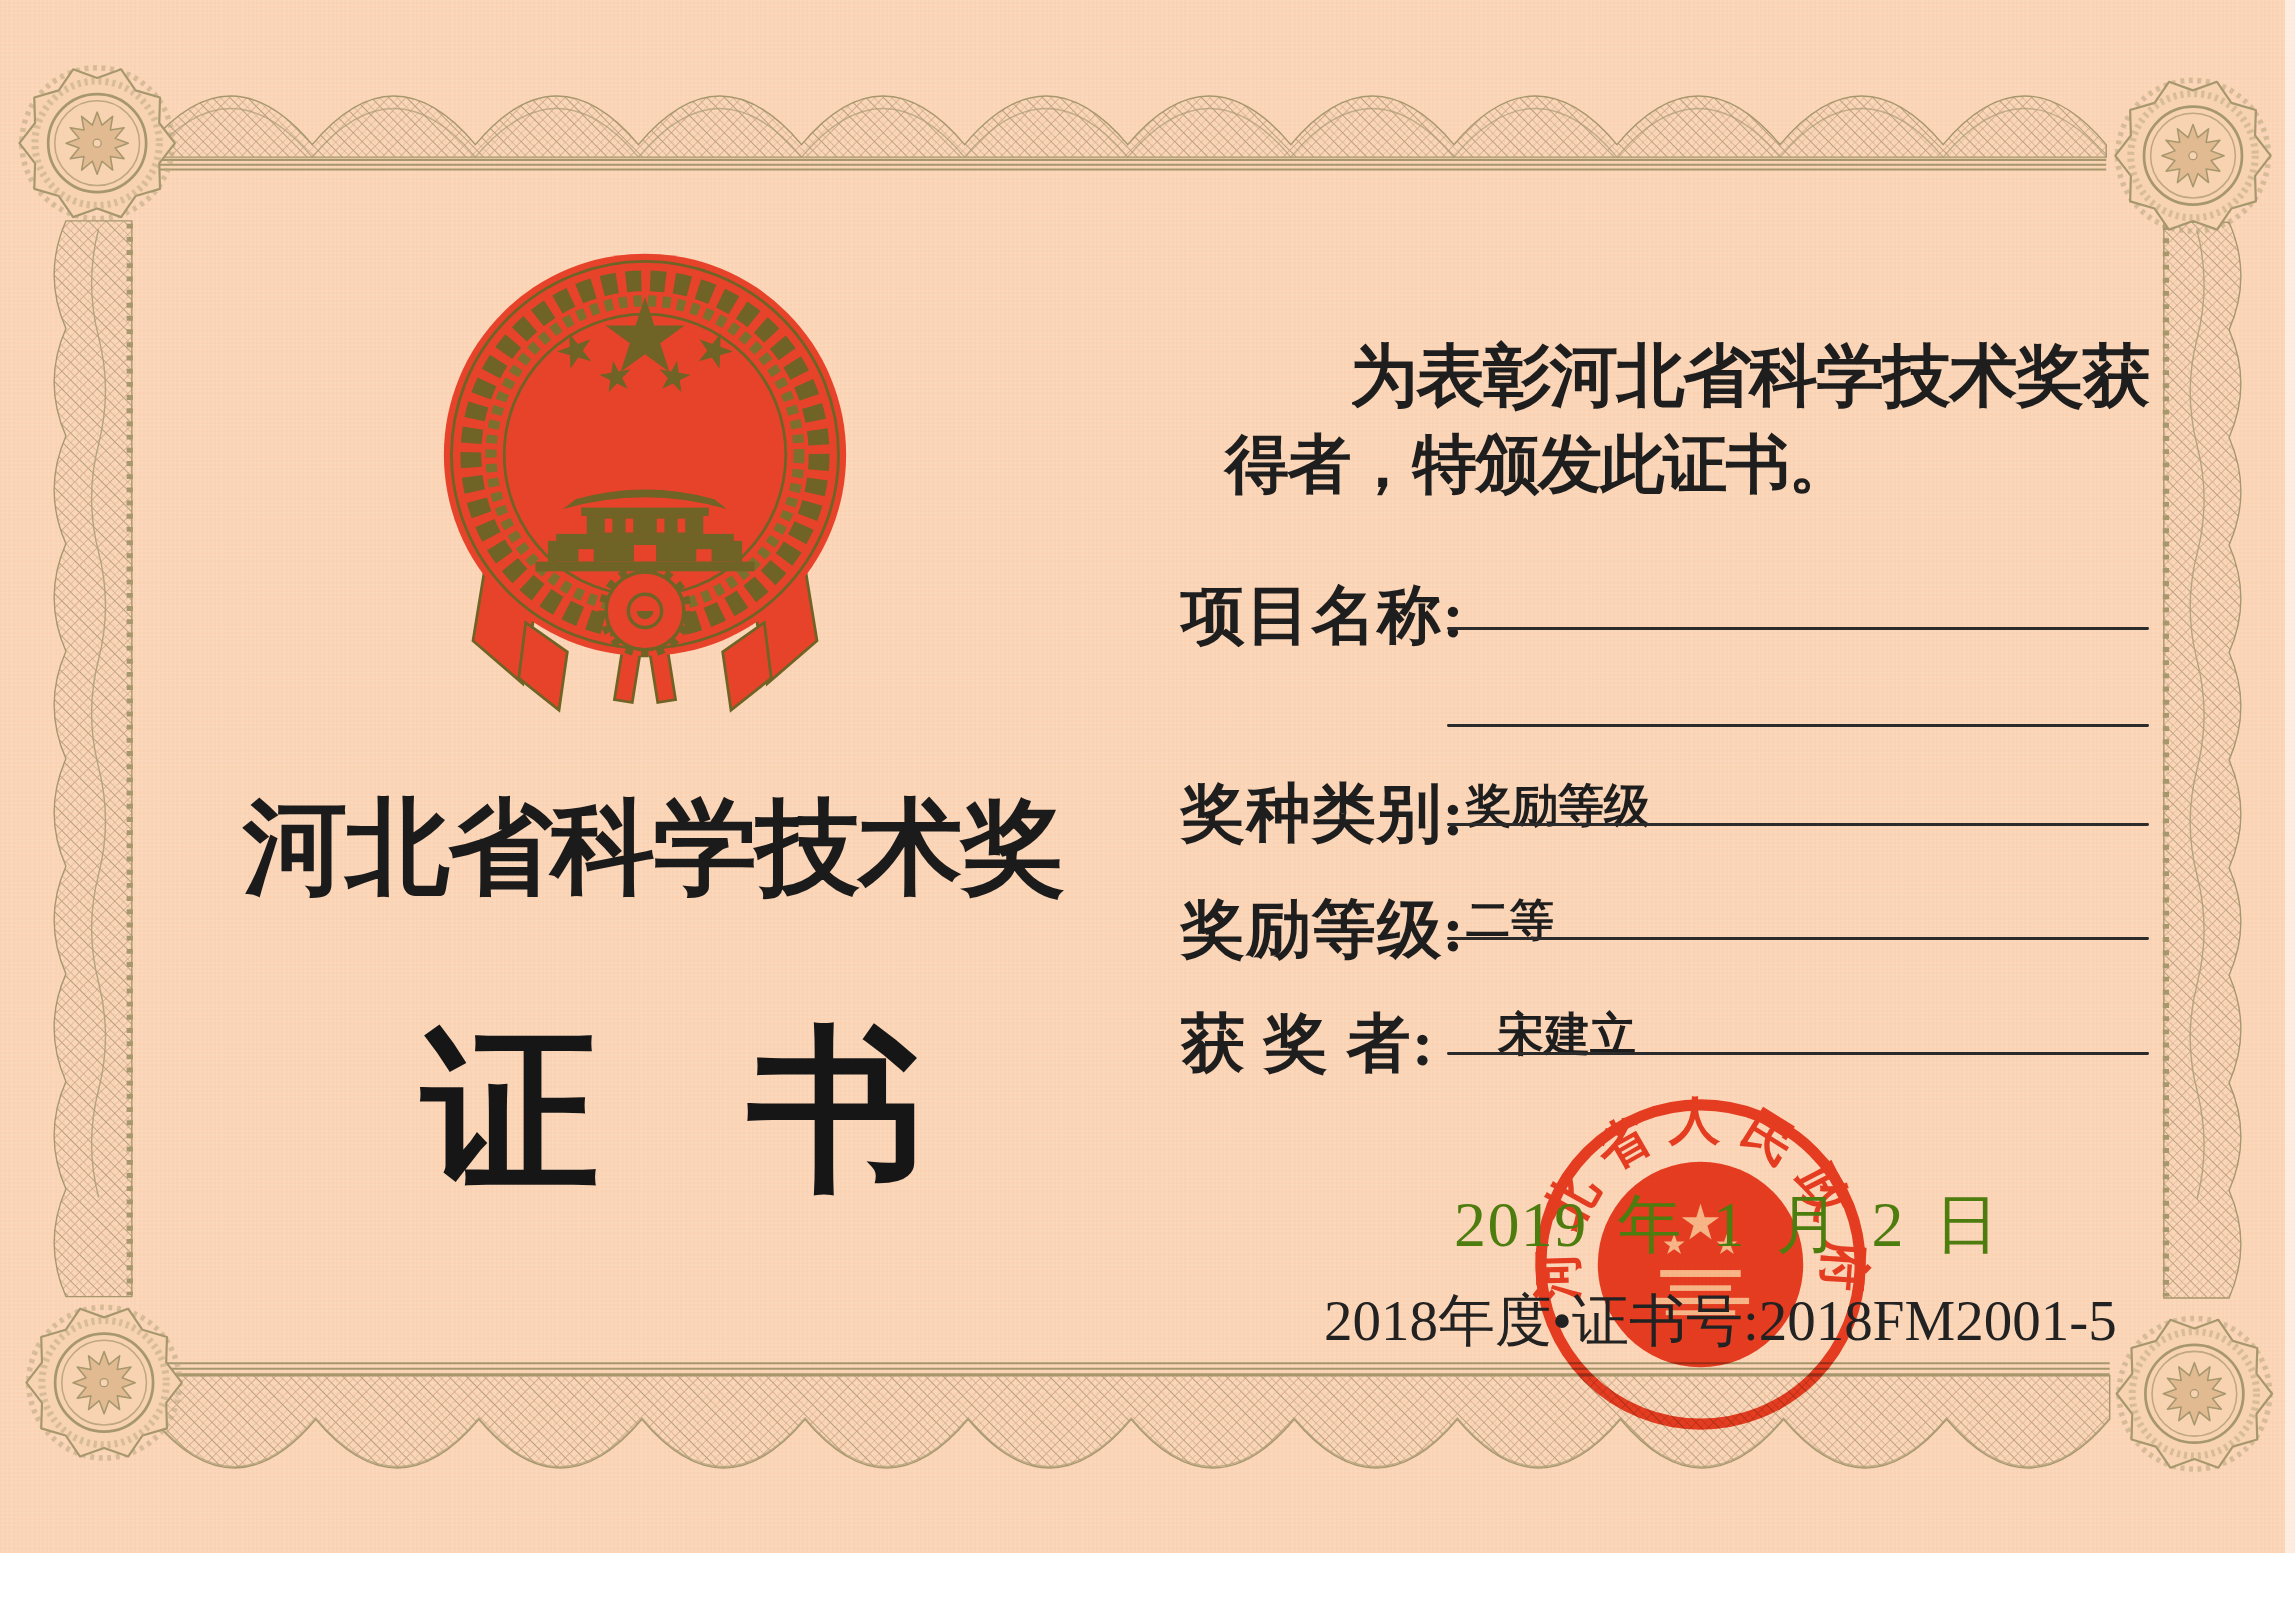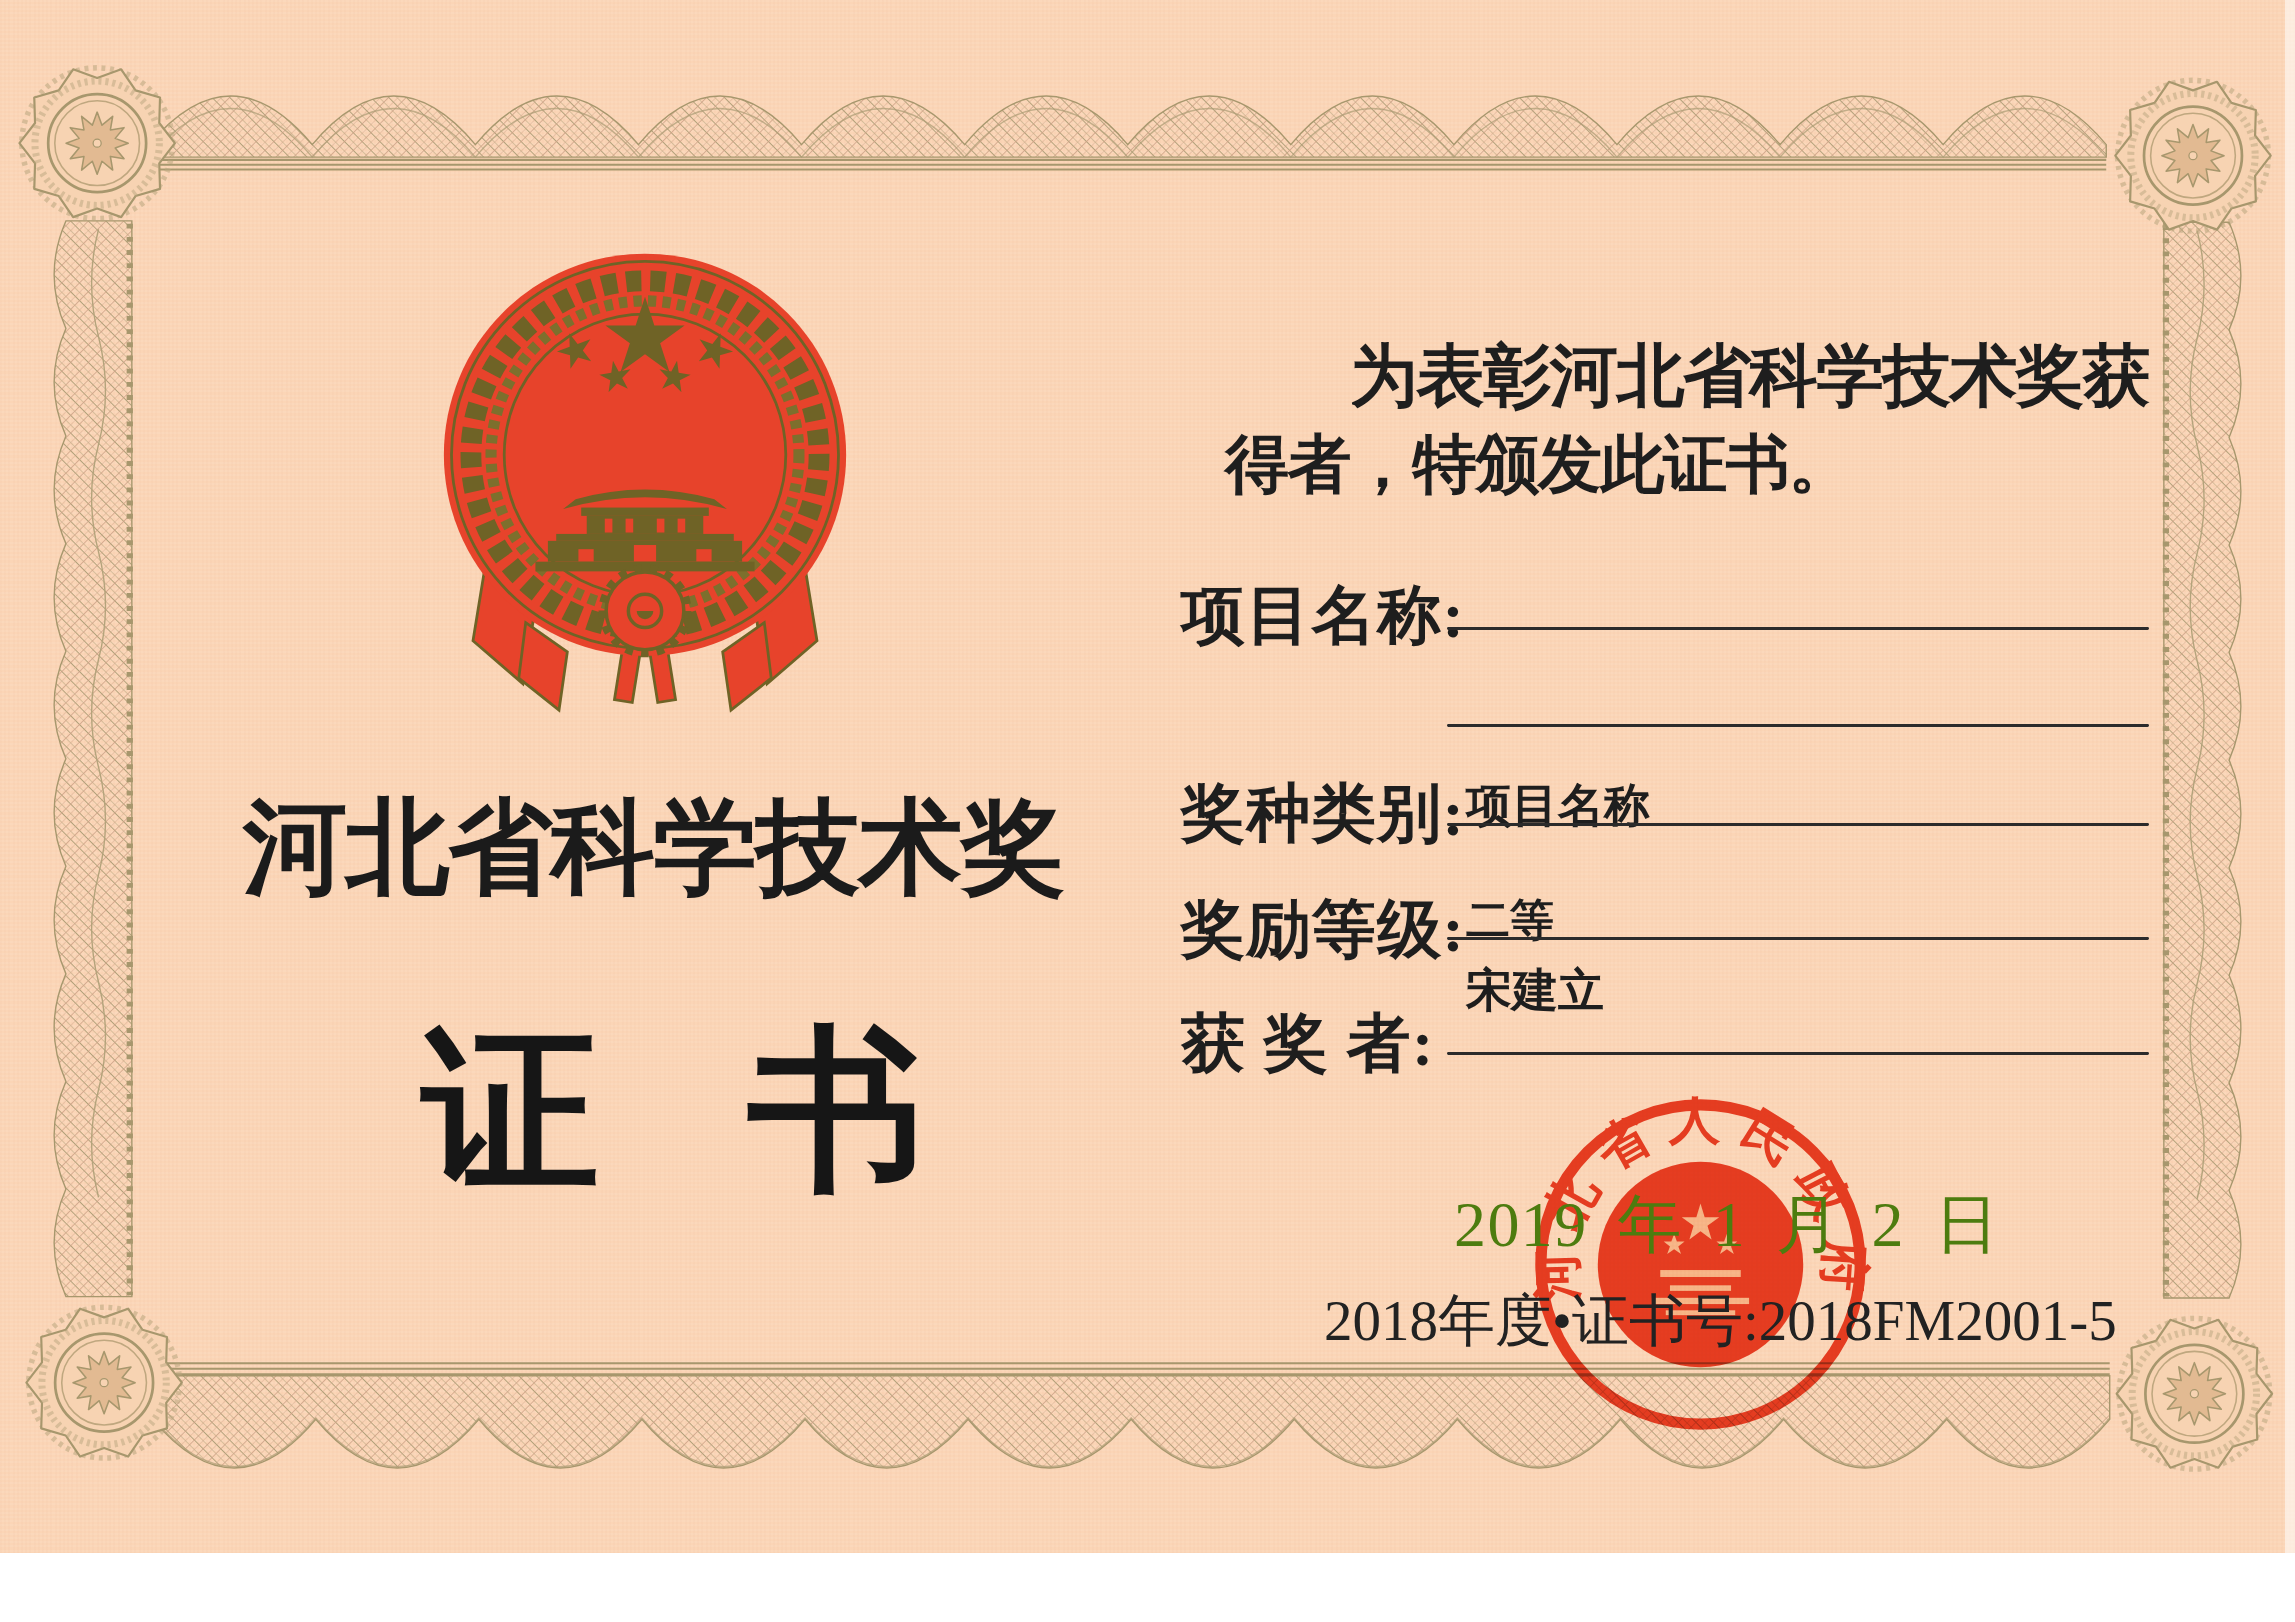--- a/index.html
+++ b/index.html
@@ -15,21 +15,21 @@
   .title{left:243px;top:779px;font-size:104px;font-weight:700;letter-spacing:-1.4px;color:#1b1b1b;}
   .subtitle{left:422px;top:993px;font-size:177px;font-weight:700;word-spacing:104px;color:#161616;text-align:right;}
   .intro1{left:1350px;top:331px;font-size:68px;letter-spacing:-1.4px;font-weight:600;}
   .intro2{left:1225px;top:421px;font-size:64px;letter-spacing:-1.4px;font-weight:700;}
   .flabel{left:1181px;font-size:64px;font-weight:700;letter-spacing:1.4px;}
   .fvalue{left:1466px;font-weight:600;}
   .l1{top:572px}.l3{top:770px}.l4{top:886px}.l5{top:1000px}
   .v1{top:582px;font-size:43px;}
   .v3{top:775px;font-size:46px;}
   .v4{top:891px;font-size:44px;}
-  .v5{top:960px;font-size:46px;}
+  .v5{top:1004px;font-size:46px;margin-left:32px;}
   .uline{position:absolute;z-index:3;left:1447px;width:702px;height:0;border-top:3.5px solid #2b2b2b;border-radius:1.4px;}
   .u1{top:627px}.u2{top:724px}.u3{top:823px}.u4{top:937px}.u5{top:1052px}
   .date{left:1454px;top:1181px;font-size:64px;word-spacing:12.5px;letter-spacing:1.4px;color:#4d7c0f;}
   .certno{left:1324px;top:1283px;font-size:57px;letter-spacing:0;color:#222;}
   .scan-strip{position:absolute;left:0;top:1553px;width:2295px;height:69px;background:#ffffff;z-index:4;}
   .edge-sliver{position:absolute;left:2285px;top:0;width:10.4px;height:1623px;background:rgba(255,255,255,.55);z-index:4;}
 </style>
 </head>
 <body>
 
@@ -153,21 +153,21 @@
 
   <div class="txt intro1">为表彰河北省科学技术奖获</div>
   <div class="txt intro2">得者，特颁发此证书。</div>
 
   <div class="txt flabel l1">项目名称:</div>
   <div class="uline u1"></div>
 
   <div class="uline u2"></div>
 
   <div class="txt flabel l3">奖种类别:</div>
-  <div class="txt fvalue v3">项目名称</div>
+  <div class="txt fvalue v3">奖励等级</div>
   <div class="uline u3"></div>
 
   <div class="txt flabel l4">奖励等级:</div>
   <div class="txt fvalue v4">二等</div>
   <div class="uline u4"></div>
 
   <div class="txt flabel l5">获 奖 者:</div>
   <div class="txt fvalue v5">宋建立</div>
   <div class="uline u5"></div>
 

